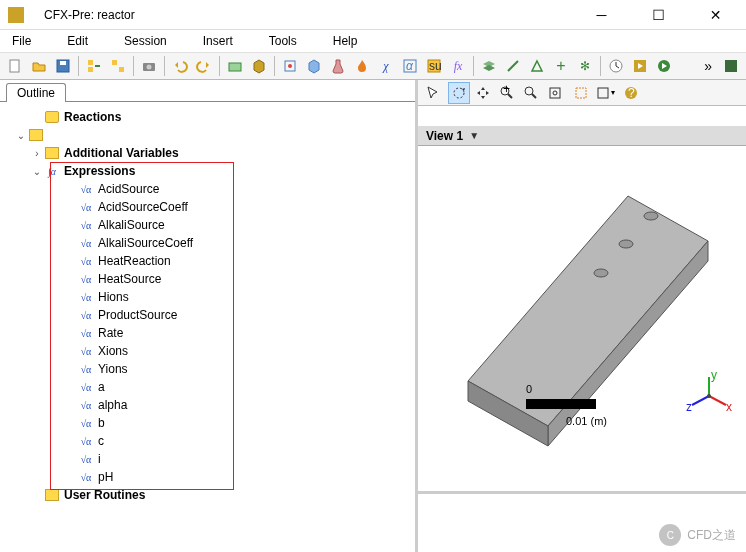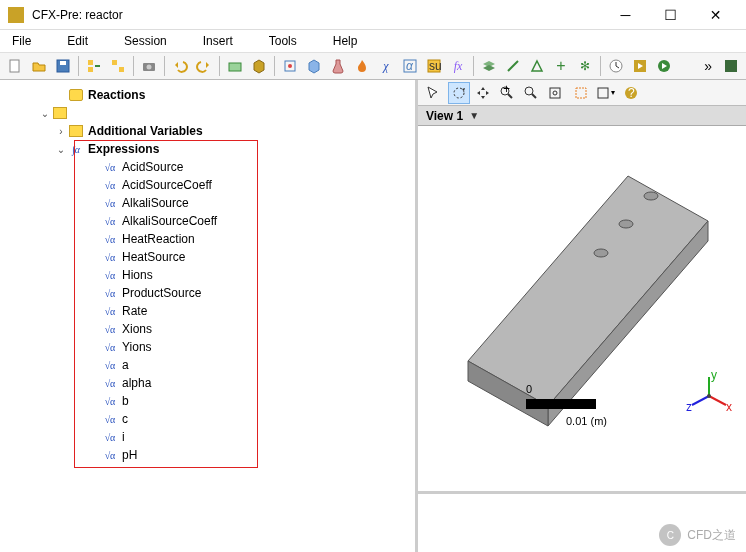--- a/index.html
+++ b/index.html
@@ -1,48 +1,48 @@
 <!DOCTYPE html>
 <html><head>
 <meta charset="utf-8">
 <style>
 * { box-sizing: border-box; margin: 0; padding: 0; font-family: "Segoe UI", Tahoma, sans-serif; font-size: 12px; }
 body { background: #fff; width: 746px; height: 552px; overflow: hidden; position: relative; }
-.titlebar { height: 30px; display: flex; align-items: center; padding: 0 8px; border-bottom: 1px solid #ddd; background: #fff; }
+.titlebar { height: 30px; display: flex; align-items: center; padding: 0 8px; border-bottom: 1px solid #ddd; background: #fff; gap: 12px; }
 .titlebar .app-icon { width: 16px; height: 16px; background: #c9a227; margin-right: 8px; }
 .titlebar .title { flex: 1; font-size: 12px; }
 .titlebar .wbtn { width: 45px; height: 28px; display:flex; align-items:center; justify-content:center; font-size:14px; font-family: sans-serif; }
 .menubar { height: 22px; display:flex; align-items:center; padding: 0 4px; gap: 20px; }
 .menubar .mitem { padding: 2px 8px; }
 .toolbar { height: 28px; display:flex; align-items:center; padding: 0 4px; gap: 2px; border-top:1px solid #e0e0e0; border-bottom:1px solid #bbb; background:#f5f5f5; }
 .toolbar .tbtn { width: 22px; height: 22px; display:flex; align-items:center; justify-content:center; border:1px solid transparent; }
 .toolbar .sep { width:1px; height:20px; background:#bbb; margin:0 2px; }
 .toolbar .overflow { margin-left:auto; padding:0 6px; font-size:14px;}
 .body { display:flex; height: calc(552px - 30px - 22px - 28px); }
 .left { width: 418px; border-right: 3px solid #ccc; display:flex; flex-direction:column; }
 .tabhdr { height: 22px; display:flex; align-items:flex-end; padding-left:6px; border-bottom:1px solid #888; }
 .tab { border:1px solid #888; border-bottom:none; padding: 2px 10px; background:#fff; position:relative; top:1px; border-radius:3px 3px 0 0;}
-.tree { flex:1; overflow:auto; padding: 6px 0 6px 10px; position:relative;margin-left:24px;}
+.tree { flex:1; overflow:auto; padding: 6px 0 6px 10px; position:relative;}
 .node { display:flex; align-items:center; height: 18px; padding-left:4px;}
 .node .chev { width:14px; text-align:center; color:#555; font-size:10px; }
 .node .icon { width:16px; height:14px; display:flex; align-items:center; justify-content:center; margin-right:4px; font-size:10px;}
 .node .label { white-space:nowrap; }
 .indent1 { padding-left: 20px; }
 .indent3 { padding-left: 68px; }
 .ic-yellow { background:#ffd94a; border:1px solid #c9a227; width:14px; height:12px;}
 .ic-expr { color:#2a52be; font-style:italic; font-family:serif; font-size:11px;}
 .ic-va { color:#2a52be; font-family:serif; font-size:10px;}
 .bold { font-weight:bold; }
 .redbox { position:absolute; border:1.5px solid #e02020; pointer-events:none; }
 
 .right { flex:1; display:flex; flex-direction:column; }
 .rtool { height: 26px; border-bottom:1px solid #bbb; display:flex; align-items:center; padding:0 4px; gap:2px; background:#f5f5f5;}
 .rtool .tbtn { width:22px; height:22px; display:flex; align-items:center; justify-content:center; border:1px solid transparent;}
 .rtool .tbtn.active { border:1px solid #7eb4ea; background:#cde6ff; }
-.viewhdr { height:20px; background:#dcdcdc; display:flex; align-items:center; padding:0 8px; font-weight:bold; border-bottom:1px solid #aaa;}
+.viewhdr { height:20px; background:#dcdcdc; display:flex; align-items:center; padding:0 8px; font-weight:bold; border-bottom:1px solid #aaa;margin-top:20px;}
 .viewhdr .dd { margin-left:6px; font-size:10px; color:#333;}
 .viewport { flex:1; background:#fff; position:relative; border-bottom:3px solid #ccc;}
 .console { height: 58px; background:#fff; }
 .ruler-txt { position:absolute; font-size:11px; }
 .triad { position:absolute; right:12px; bottom:70px; }
 .watermark { position:absolute; right:10px; bottom:6px; display:flex; align-items:center; gap:6px; color:#888; font-size:12px; opacity:0.7;}
 .watermark .wcirc { width:22px; height:22px; border-radius:50%; background:#aaa; color:#fff; display:flex; align-items:center; justify-content:center; font-size:10px;}
 svg { display:block; }
 </style>
 </head>
@@ -204,20 +204,23 @@
   <div class="overflow">»</div>
   <div class="tbtn">
       <svg width="16" height="16">
         <rect x="2" y="2" width="12" height="12" fill="#3a6a3a"></rect>
       </svg>
     </div>
 </div>
 
 <div class="body">
   <div class="left">
+    <div class="tabhdr">
+      <div class="tab">Outline</div>
+    </div>
     <div class="tree">
       <div class="node indent1">
           <span class="chev"></span>
           <span class="icon">
             <span class="ic-yellow" style="border-radius:2px"></span>
           </span>
           <span class="label bold">Reactions</span>
         </div>
       <div class="node">
           <span class="chev">⌄</span>
@@ -299,20 +302,27 @@
             <span class="label">c</span>
           </div>
           <div class="node indent3">
             <span class="icon ic-va">√α</span>
             <span class="label">i</span>
           </div>
           <div class="node indent3">
             <span class="icon ic-va">√α</span>
             <span class="label">pH</span>
           </div>
+        </div>
+      <div class="node indent1">
+          <span class="chev"></span>
+          <span class="icon">
+            <span class="ic-yellow"></span>
+          </span>
+          <span class="label bold">User Routines</span>
         </div>
       <div class="redbox" style="left:50px; top:60px; width:184px; height:328px;"></div>
     </div>
   </div>
 
   <div class="right">
     <div class="rtool">
       <div class="tbtn">
           <svg width="16" height="16">
             <path d="M3 2l3 11 2-4 4-2z" fill="#fff" stroke="#333"></path>

